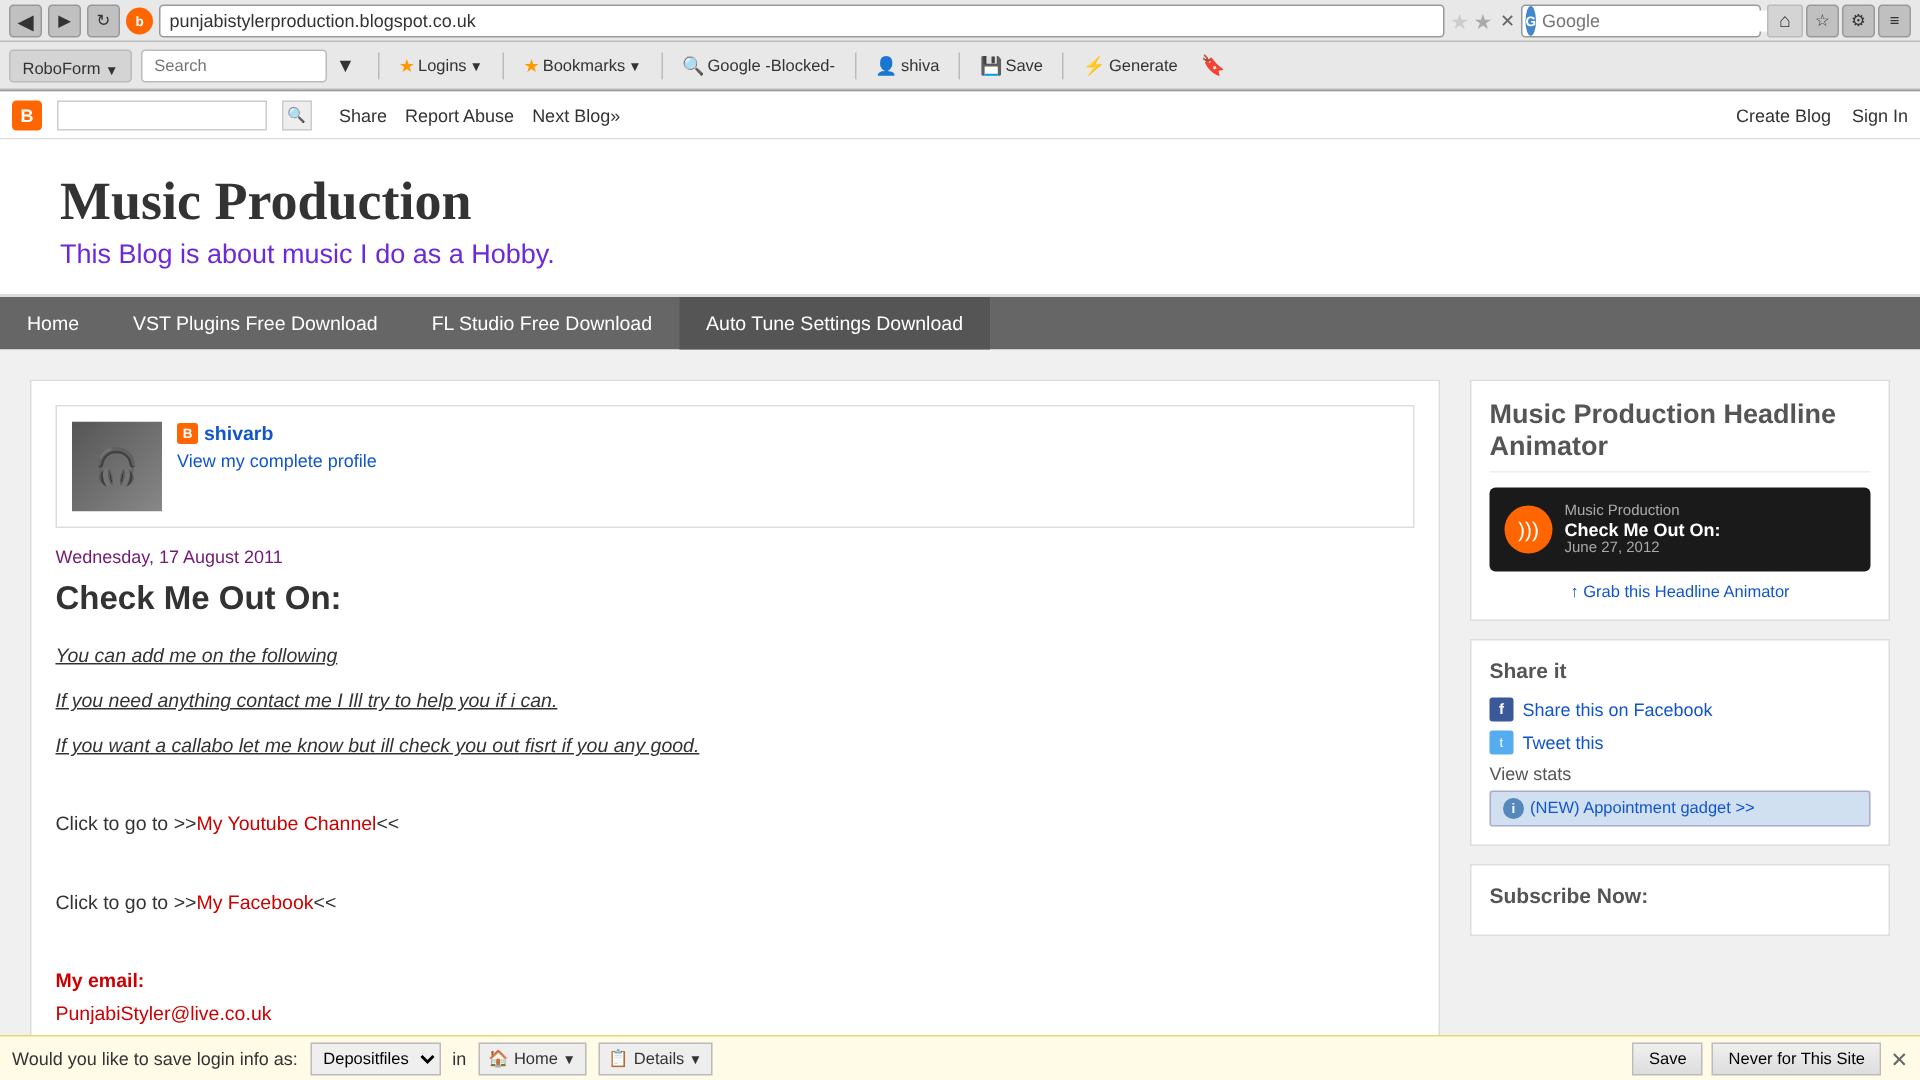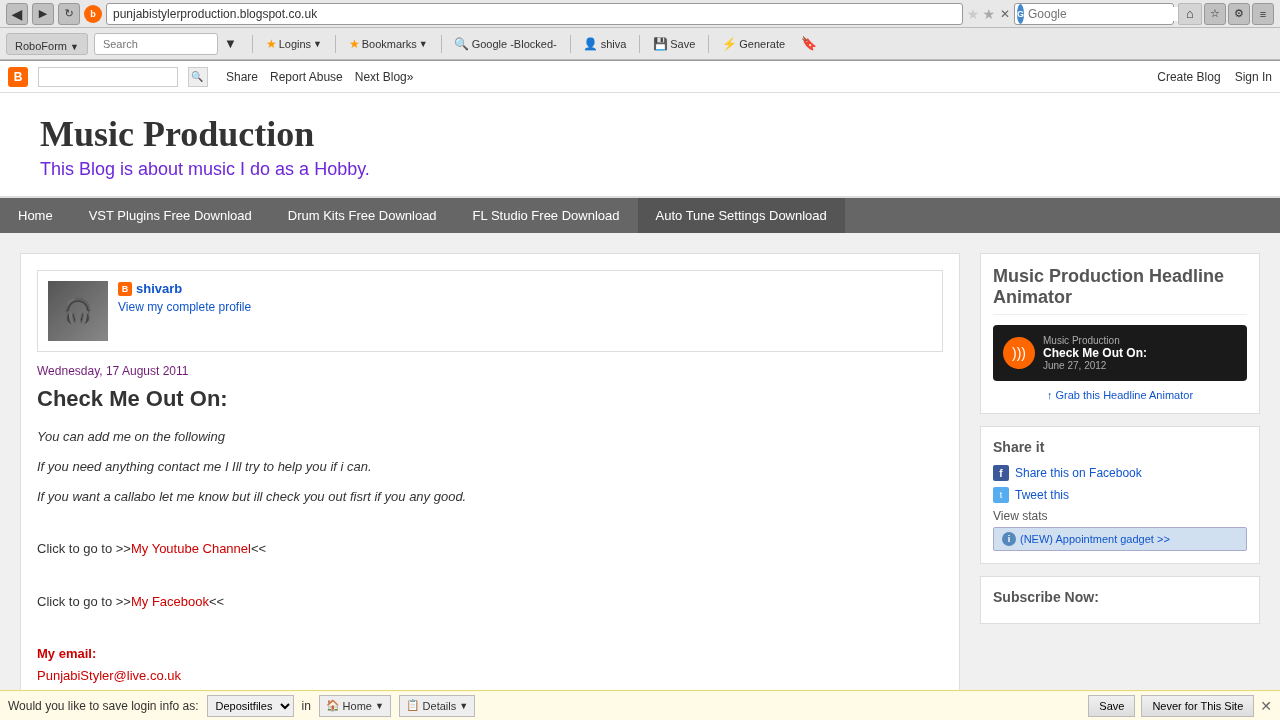--- a/index.html
+++ b/index.html
@@ -57,21 +57,21 @@
     .profile-name { color: #1155cc; font-size: 13px; font-weight: bold; display: flex; align-items: center; gap: 4px; cursor: pointer; }
     .blogger-b { width: 14px; height: 14px; background: #ff6600; border-radius: 2px; display: flex; align-items: center; justify-content: center; color: white; font-size: 9px; font-weight: bold; }
     .profile-desc { margin-top: 4px; color: #444; font-size: 11px; line-height: 1.4; }
     .profile-link { color: #1155cc; font-size: 12px; cursor: pointer; margin-top: 4px; display: block; text-decoration: none; }
 
     
     .post-date { font-size: 12px; color: #701a75; margin-bottom: 8px; }
     .post-title { font-size: 22px; font-weight: bold; color: #333; margin-bottom: 14px; }
     .post-body { font-size: 13px; line-height: 1.7; color: #333; }
     .post-body p { margin-bottom: 8px; }
-    .post-body .italic { font-style: italic; }
+    .post-body .italic { font-style: italic; text-decoration: underline; }
     .post-body a, .post-link { color: #cc0000; text-decoration: none; cursor: pointer; }
     .email-link { color: #cc0000; cursor: pointer; }
     .twitter-link { color: #1155cc; cursor: pointer; }
     .blue-link { color: #1155cc; cursor: pointer; }
 
     
     .sidebar-widget { background: white; border: 1px solid #ddd; padding: 12px; margin-bottom: 12px; }
     .widget-title { font-size: 18px; font-weight: bold; color: #555; margin-bottom: 10px; border-bottom: 1px solid #eee; padding-bottom: 6px; }
     .headline-animator { background: #1a1a1a; border-radius: 4px; padding: 10px; display: flex; align-items: center; gap: 8px; color: white; }
     .ha-icon { width: 32px; height: 32px; background: #ff6600; border-radius: 50%; display: flex; align-items: center; justify-content: center; }
@@ -204,21 +204,20 @@
 <div class="blog-wrapper">
 
   <div class="blog-header">
     <div class="blog-title">Music Production</div>
     <div class="blog-desc">This Blog is about music I do as a Hobby.</div>
   </div>
 
   <div class="blog-nav">
     <a>Home</a>
     <a>VST Plugins Free Download</a>
-    <a>Drum Kits Free Download</a>
     <a>FL Studio Free Download</a>
     <a style="background:#555;">Auto Tune Settings Download</a>
   </div>
 
   <div class="blog-body">
 
     <div class="main-content">
 
       <div class="profile-section">
         <div class="profile-img">

